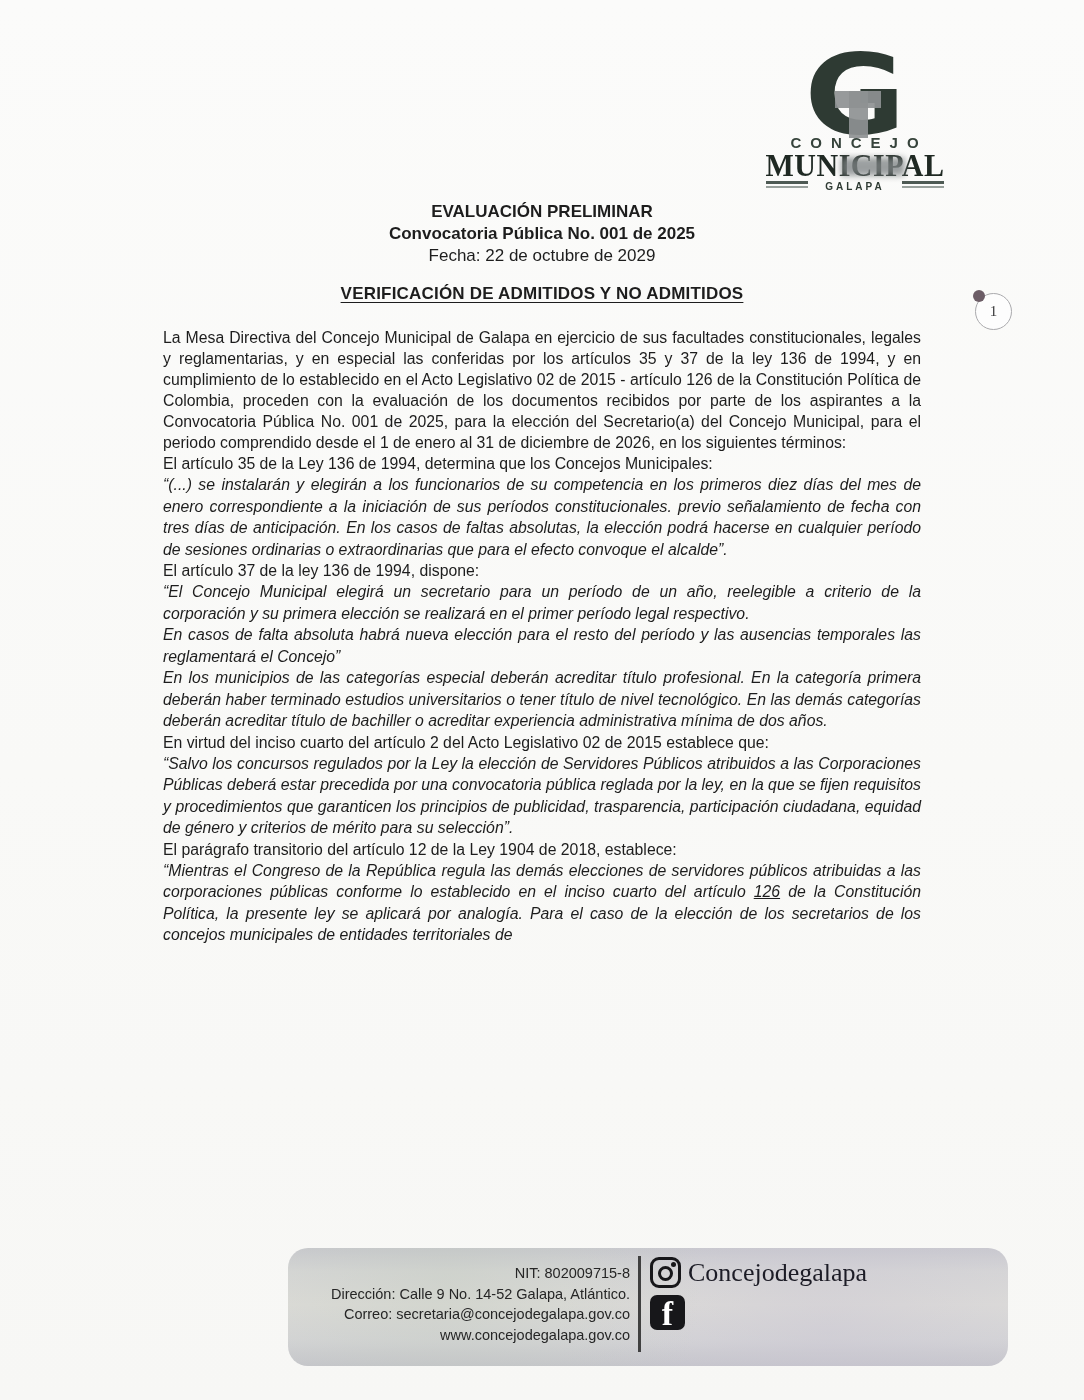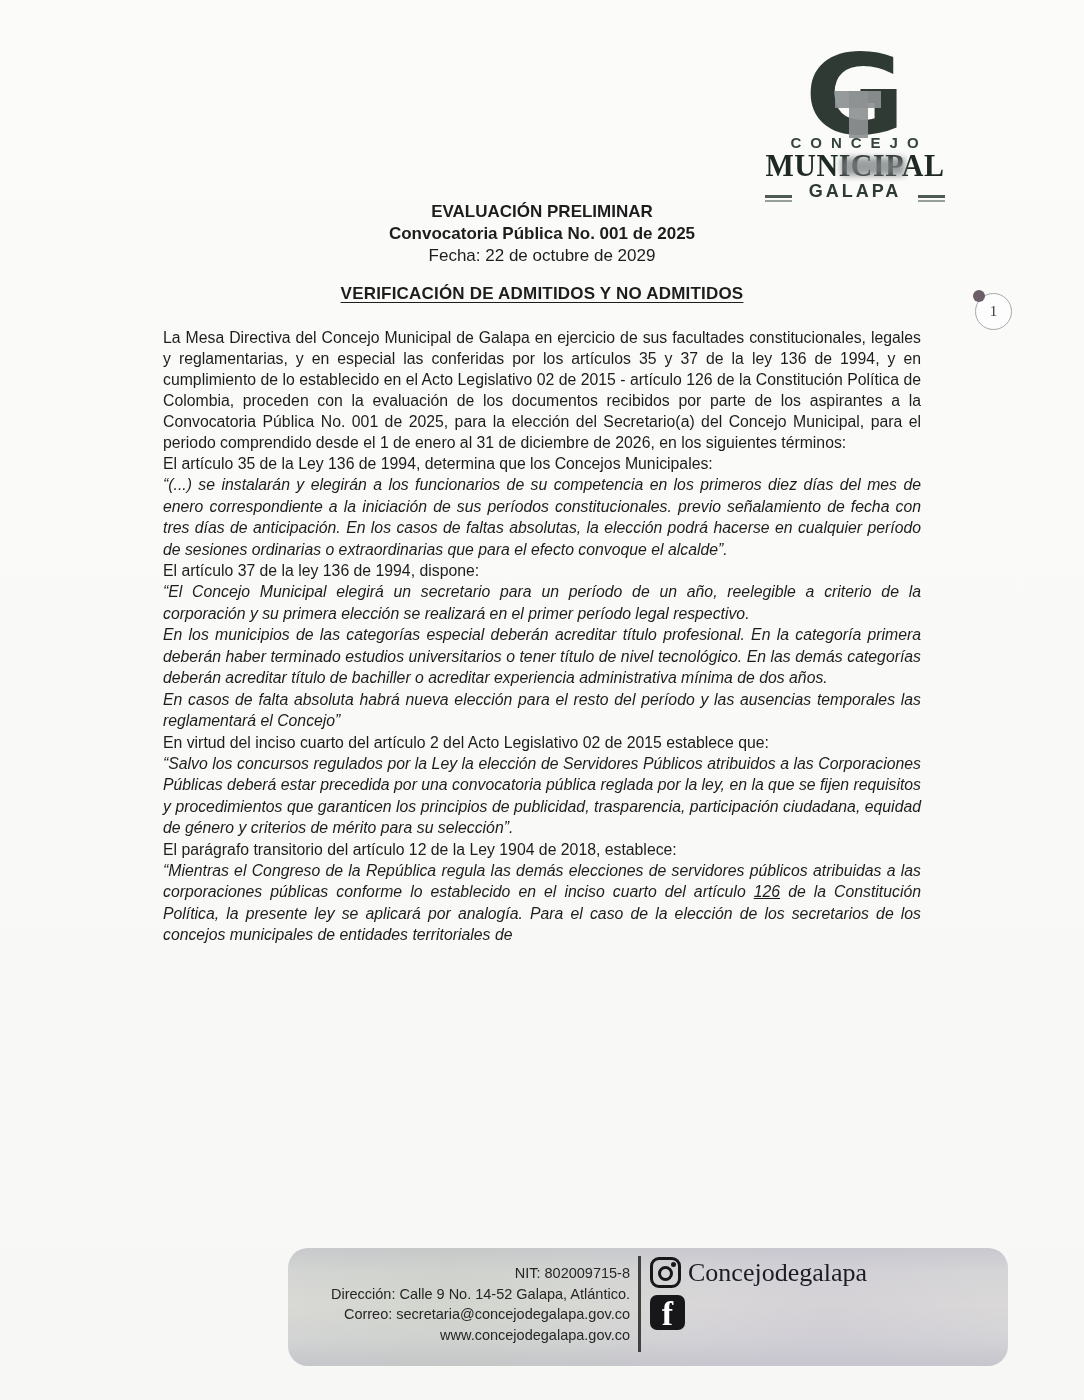--- a/index.html
+++ b/index.html
@@ -20,22 +20,22 @@
   .logo-t-v{position:absolute;left:84px;top:41px;width:19px;height:47px;background:#8e9192;opacity:.92;}
   .logo-row1{margin-top:-6px;font-size:15px;font-weight:600;letter-spacing:9px;padding-left:8px;color:#36433b;}
   .logo-row2{
     position:relative;margin-top:-2px;font-family:"Liberation Serif",serif;font-weight:bold;
     font-size:30px;line-height:31px;letter-spacing:.5px;color:#1f2923;transform:scaleY(1.08);
   }
   .logo-smudge{
     position:absolute;left:76px;top:9px;width:64px;height:17px;background:#7f8486;
     opacity:.78;filter:blur(3px);border-radius:3px;
   }
-  .logo-row3{margin-top:1px;display:flex;align-items:flex-end;justify-content:center;gap:17px;
-    font-size:18px;font-weight:bold;letter-spacing:3px;color:#2e3a33;}
+  .logo-row3{margin-top:1px;display:flex;align-items:flex-start;justify-content:center;gap:17px;
+    font-size:10px;font-weight:bold;letter-spacing:3px;color:#2e3a33;}
   .logo-rule{width:42px;height:7px;border-top:3px solid #4e5a54;border-bottom:2px solid #98a09c;box-sizing:border-box;}
 
   
   .title-block{position:absolute;left:0;top:201px;width:100%;text-align:center;line-height:22px;font-size:17px;}
   .t-bold{font-weight:bold;}
   .section-heading{
     position:absolute;left:0;top:284px;width:100%;text-align:center;
     font-size:17px;font-weight:bold;text-decoration:underline;text-underline-offset:3px;
     letter-spacing:.2px;
   }
@@ -116,22 +116,22 @@
     <span class="badge-dot"></span>
     <span>1</span>
   </div>
 
   <div class="content">
     <p>La Mesa Directiva del Concejo Municipal de Galapa en ejercicio de sus facultades constitucionales, legales y reglamentarias, y en especial las conferidas por los artículos 35 y 37 de la ley 136 de 1994, y en cumplimiento de lo establecido en el Acto Legislativo 02 de 2015 - artículo 126 de la Constitución Política de Colombia, proceden con la evaluación de los documentos recibidos por parte de los aspirantes a la Convocatoria Pública No. 001 de 2025, para la elección del Secretario(a) del Concejo Municipal, para el periodo comprendido desde el 1 de enero al 31 de diciembre de 2026, en los siguientes términos:</p>
     <p class="block">El artículo 35 de la Ley 136 de 1994, determina que los Concejos Municipales:</p>
     <p class="block quote">“(...) se instalarán y elegirán a los funcionarios de su competencia en los primeros diez días del mes de enero correspondiente a la iniciación de sus períodos constitucionales. previo señalamiento de fecha con tres días de anticipación. En los casos de faltas absolutas, la elección podrá hacerse en cualquier período de sesiones ordinarias o extraordinarias que para el efecto convoque el alcalde”.</p>
     <p class="block">El artículo 37 de la ley 136 de 1994, dispone:</p>
     <p class="block quote">“El Concejo Municipal elegirá un secretario para un período de un año, reelegible a criterio de la corporación y su primera elección se realizará en el primer período legal respectivo.</p>
+    <p class="block quote">En casos de falta absoluta habrá nueva elección para el resto del período y las ausencias temporales las reglamentará el Concejo”</p>
     <p class="block quote">En los municipios de las categorías especial deberán acreditar título profesional. En la categoría primera deberán haber terminado estudios universitarios o tener título de nivel tecnológico. En las demás categorías deberán acreditar título de bachiller o acreditar experiencia administrativa mínima de dos años.</p>
-    <p class="block quote">En casos de falta absoluta habrá nueva elección para el resto del período y las ausencias temporales las reglamentará el Concejo”</p>
     <p class="block">En virtud del inciso cuarto del artículo 2 del Acto Legislativo 02 de 2015 establece que:</p>
     <p class="block quote">“Salvo los concursos regulados por la Ley la elección de Servidores Públicos atribuidos a las Corporaciones Públicas deberá estar precedida por una convocatoria pública reglada por la ley, en la que se fijen requisitos y procedimientos que garanticen los principios de publicidad, trasparencia, participación ciudadana, equidad de género y criterios de mérito para su selección”.</p>
     <p class="block">El parágrafo transitorio del artículo 12 de la Ley 1904 de 2018, establece:</p>
     <p class="block quote">
       <span>“Mientras el Congreso de la República regula las demás elecciones de servidores públicos atribuidas a las corporaciones públicas conforme lo establecido en el inciso cuarto del artículo</span>
       <span class="ref-underline">126</span>
       <span>de la Constitución Política, la presente ley se aplicará por analogía. Para el caso de la elección de los secretarios de los concejos municipales de entidades territoriales de</span>
     </p>
   </div>
 

